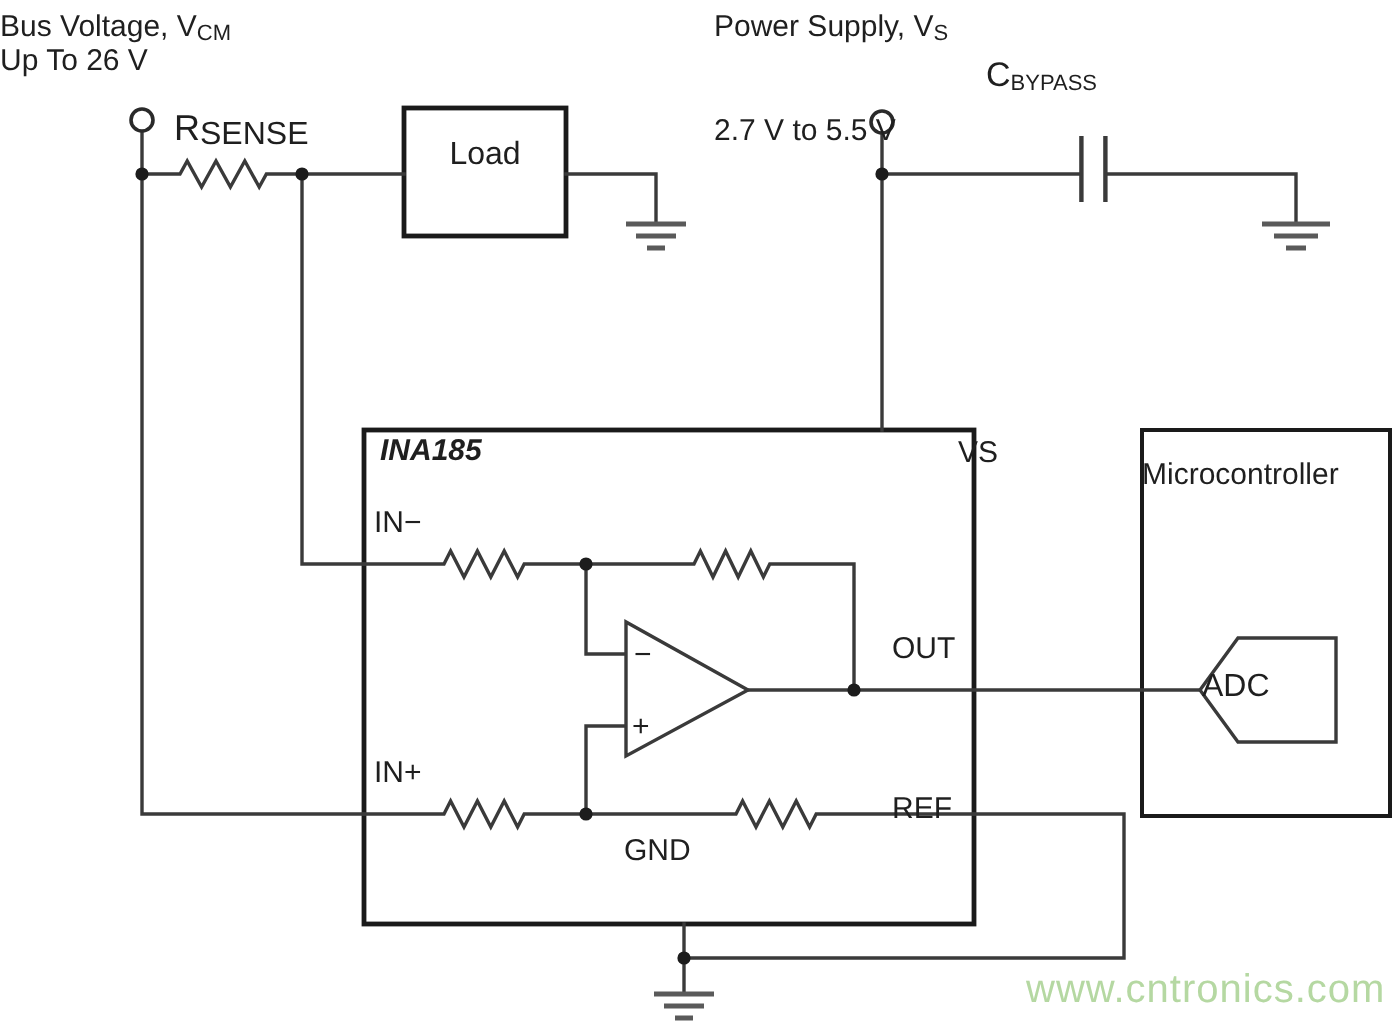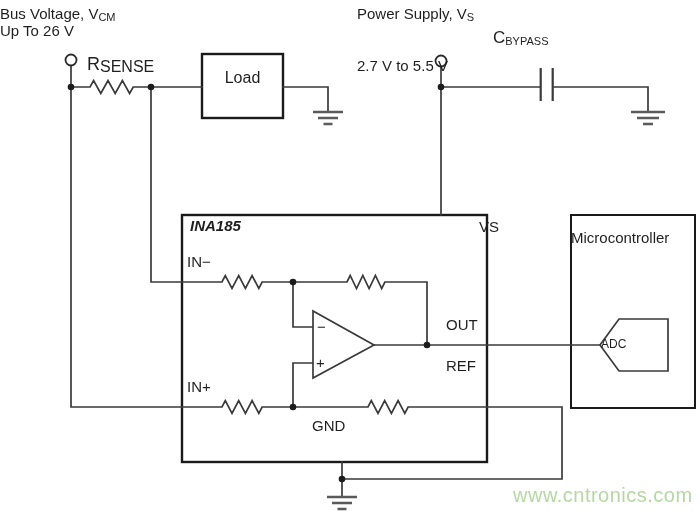--- a/index.html
+++ b/index.html
@@ -16,21 +16,21 @@
   .opamp{fill:#ffffff;stroke:var(--wire,#3a3a3a);stroke-width:1.7;}
   .optext{font-size:15px;fill:var(--text,#1f1f1f);font-family:"Liberation Sans",sans-serif;}
   .label{position:absolute;font-size:15px;line-height:16px;white-space:nowrap;color:var(--text,#1f1f1f);}
   .center{text-align:left;}
   .comp{font-size:17px;}
   .comp sub,.src sub{font-size:11px;vertical-align:baseline;position:relative;top:2px;}
   .rs{font-size:18px;}
   .rs sub{font-size:16px;vertical-align:baseline;position:relative;top:2px;text-align:right;}
   .bold{font-weight:bold;font-style:italic;}
   .loadlbl{font-size:16px;display:flex;align-items:center;justify-content:center;}
-  .adclbl{font-size:12px;}
+  .adclbl{font-size:16px;}
   .cap2{line-height:19px;}
   .watermark{font-size:20px;color:var(--watermark,#b5d8a2);letter-spacing:0.5px;}
 </style>
 </head>
 <body>
 
 <div id="stage">
 
   <svg id="schematic" width="700" height="515" viewBox="0 0 700 515">
 
@@ -95,17 +95,17 @@
   </div>
   <div class="label loadlbl" style="left:202px;top:54px;width:81px;height:48px;text-align:center;">Load</div>
   <div class="label bold" style="left:190px;top:218px;">INA185</div>
   <div class="label center" style="left:571px;top:230px;width:140px;">Microcontroller</div>
   <div class="label center adclbl" style="left:601px;top:336px;width:86px;">ADC</div>
 
   <div class="label" style="left:431px;top:219px;margin-left:48px;">VS</div>
   <div class="label" style="left:187px;top:254px;">IN−</div>
   <div class="label" style="left:446px;top:317px;text-align:right;">OUT</div>
   <div class="label" style="left:187px;top:379px;">IN+</div>
-  <div class="label" style="left:446px;top:358px;">REF</div>
+  <div class="label" style="left:446px;top:397px;">REF</div>
   <div class="label center" style="left:312px;top:418px;width:60px;">GND</div>
 
   <div class="label watermark" style="left:513px;top:487px;">www.cntronics.com</div>
 </div>
 
 </body></html>

